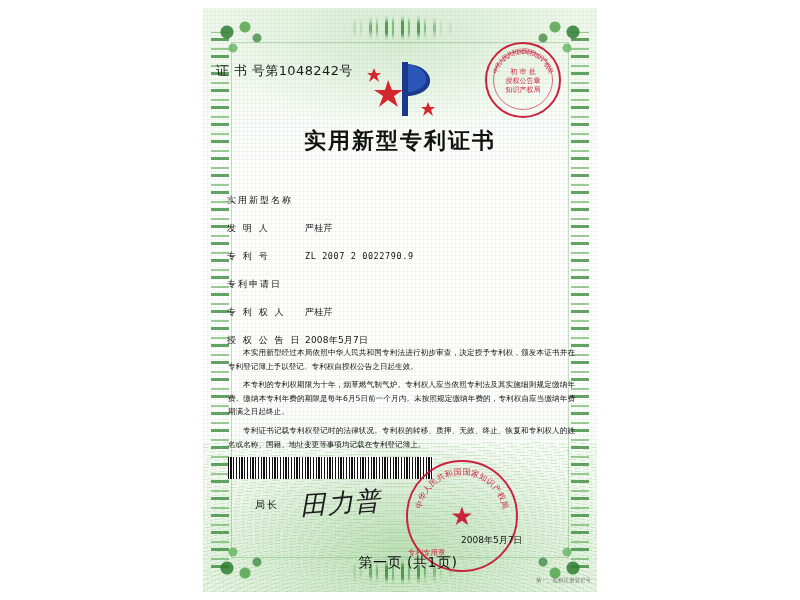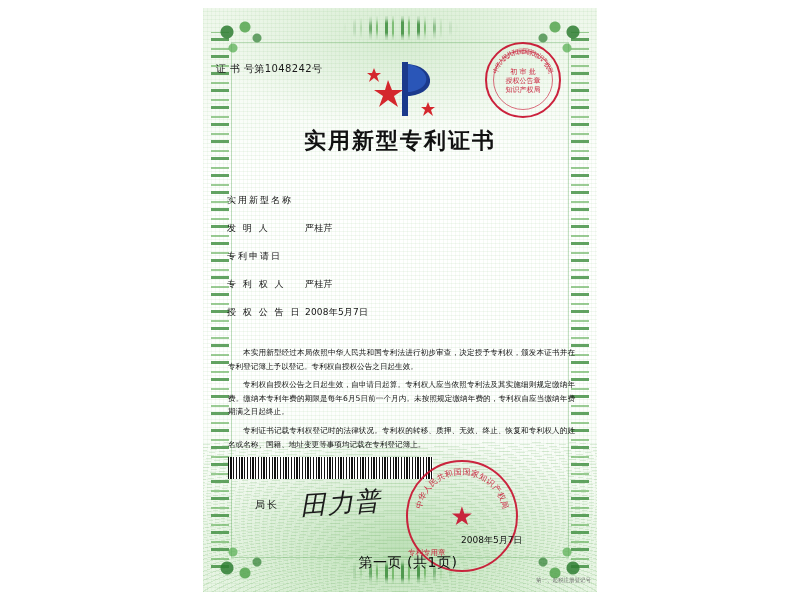--- a/index.html
+++ b/index.html
@@ -105,21 +105,21 @@
     left: 28px; right: 28px; top: 34px; bottom: 34px;
     border: 1px solid rgba(90,165,85,0.35);
   }
 
   
   .cert-no {
     position: absolute;
     left: 13px;
     top: 54px;
     font-family: "DejaVu Sans", sans-serif;
-    font-size: 10px;
+    font-size: 13px;
     color: #1a1a1a;
     letter-spacing: .4px;
     white-space: nowrap;
   }
 
   .emblem {
     position: absolute;
     left: 155px;
     top: 50px;
     width: 92px;
@@ -396,35 +396,39 @@
 
     <div class="fields">
       <div class="field-row">
         <div class="field-label">实用新型名称</div>
       </div>
       <div class="field-row">
         <div class="field-label">发 明 人</div>
         <div class="field-value">严桂芹</div>
       </div>
       <div class="field-row">
+        <div class="field-label">专 利 号</div>
+        <div class="field-value mono">ZL 2007 2 0022790.9</div>
+      </div>
+      <div class="field-row">
         <div class="field-label">专利申请日</div>
       </div>
       <div class="field-row">
         <div class="field-label">专 利 权 人</div>
         <div class="field-value">严桂芹</div>
       </div>
       <div class="field-row">
         <div class="field-label">授 权 公 告 日</div>
         <div class="field-value">2008年5月7日</div>
       </div>
     </div>
 
     <div class="paragraphs">
       <p>本实用新型经过本局依照中华人民共和国专利法进行初步审查，决定授予专利权，颁发本证书并在专利登记簿上予以登记。专利权自授权公告之日起生效。</p>
-      <p>专利权自授权公告之日起生效，自申请日起算。专利权人应当依照专利法及其实施细则规定缴纳年费。缴纳本专利年费的期限是每年6月5日前一个月内。未按照规定缴纳年费的，专利权自应当缴纳年费期满之日起终止。</p>
+      <p>本专利的专利权期限为十年，烟草燃气制气炉。专利权人应当依照专利法及其实施细则规定缴纳年费。缴纳本专利年费的期限是每年6月5日前一个月内。未按照规定缴纳年费的，专利权自应当缴纳年费期满之日起终止。</p>
       <p>专利证书记载专利权登记时的法律状况。专利权的转移、质押、无效、终止、恢复和专利权人的姓名或名称、国籍、地址变更等事项均记载在专利登记簿上。</p>
     </div>
 
     <div class="barcode"></div>
 
     <div class="director-line">局长</div>
     <div class="signature">田力普</div>
 
     <div class="red-seal-bottom">
       <div class="ring-text" id="bottomSealArc">

